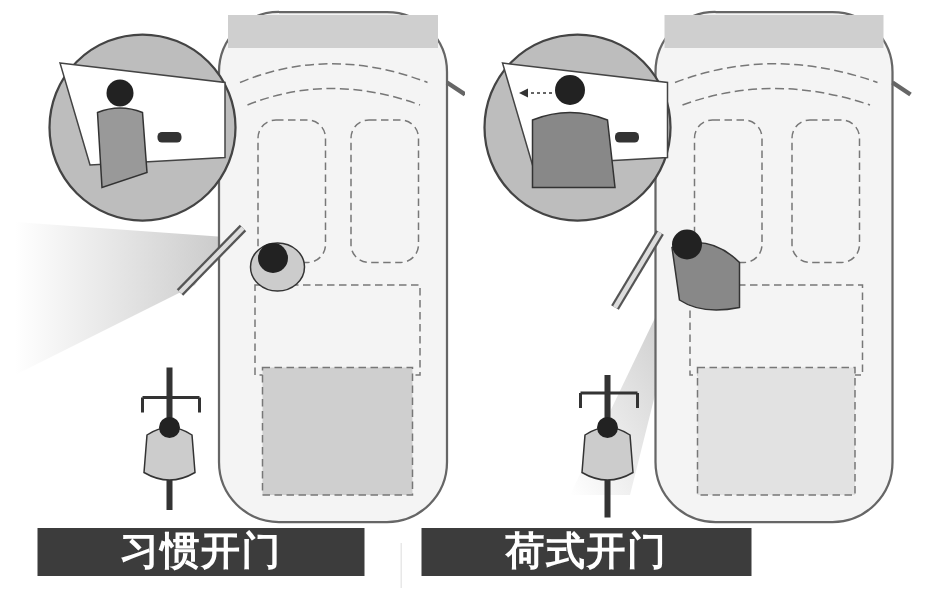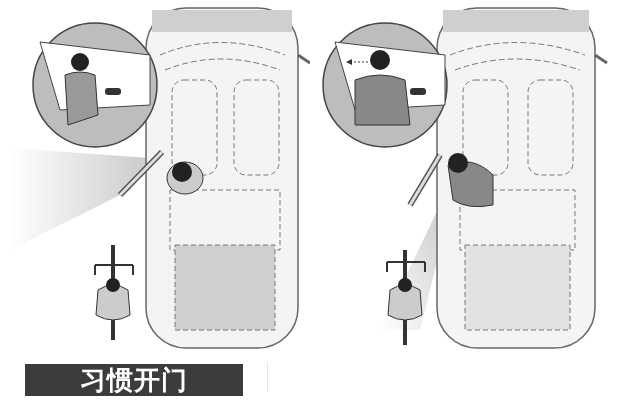--- a/index.html
+++ b/index.html
@@ -1,18 +1,18 @@
 <!DOCTYPE html>
 <html><head>
 <meta charset="utf-8">
 <style>
   html,body{margin:0;padding:0;background:#fff;}
   body{width:620px;height:408px;position:relative;overflow:hidden;font-family:"DejaVu Sans",sans-serif;}
   svg{position:absolute;left:0;top:0;}
-  .label-bar{position:absolute;top:364px;height:32px;background:#3c3c3c;color:#fff;font-weight:bold;font-size:26px;line-height:32px;text-align:center;letter-spacing:1px;}
+  .label-bar{position:absolute;top:352px;height:32px;background:#3c3c3c;color:#fff;font-weight:bold;font-size:26px;line-height:32px;text-align:center;letter-spacing:1px;}
   .sep{position:absolute;left:267px;top:362px;width:1px;height:30px;background:#e8e8e8;}
 </style>
 </head>
 <body>
 
 <div style="position:absolute;left:0;top:0;width:620px;height:408px;">
 
   <svg width="310" height="355" viewBox="0 0 310 355">
     <defs>
       <linearGradient id="beamL" x1="1" y1="0" x2="0" y2="0">
@@ -99,13 +99,14 @@
     <g>
       <line x1="405" y1="250" x2="405" y2="345" stroke="#333" stroke-width="4"></line>
       <path d="M387,262 h38 M387,262 v10 M425,262 v10" stroke="#333" fill="none" stroke-width="2"></path>
       <path d="M390,290 q15,-10 30,0 l2,25 q-17,10 -34,0z" fill="#ccc" stroke="#333"></path>
       <circle cx="405" cy="285" r="7" fill="#222"></circle>
     </g>
   </svg>
 
   <div class="label-bar" style="left:25px;width:218px;">习惯开门</div>
   <div class="sep"></div>
+  <div class="label-bar" style="left:281px;width:220px;">荷式开门</div>
 </div>
 
 </body></html>

